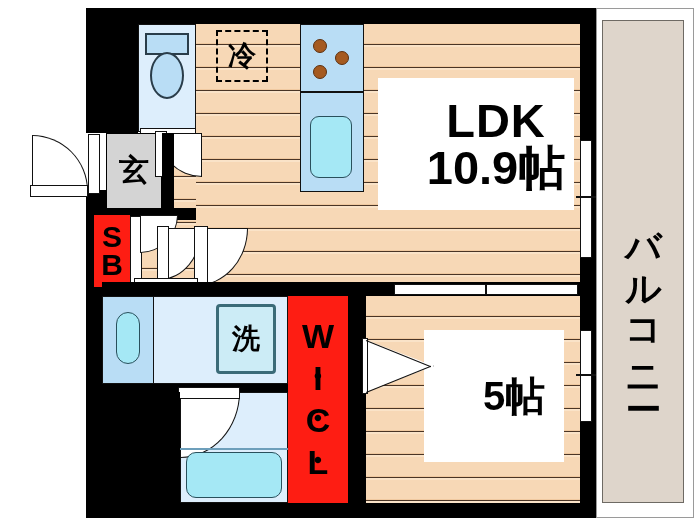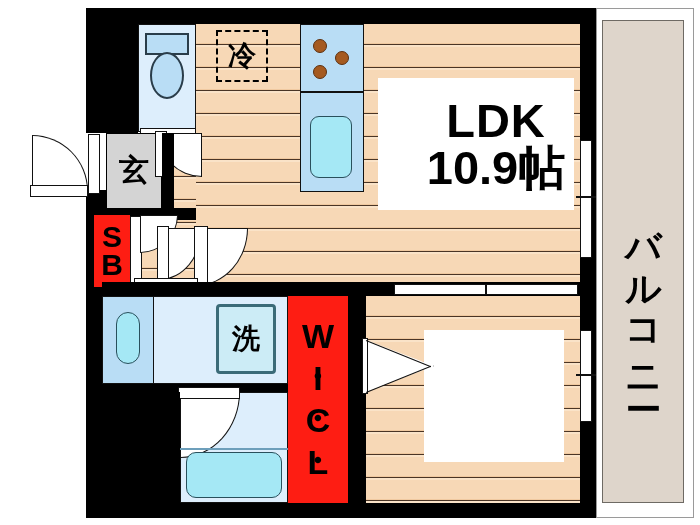--- a/index.html
+++ b/index.html
@@ -193,20 +193,21 @@
   <div class="abs slide-v" style="left:580px; top:196px; width:12px; height:62px;"></div>
   <div class="abs" style="left:576px; top:196px; width:20px; height:2px; background:#111;"></div>
 
   <div class="abs wall" style="left:102px; top:282px; width:478px; height:14px;"></div>
 
   <div class="abs slide-h" style="left:394px; top:284px; width:92px; height:11px;"></div>
   <div class="abs slide-h" style="left:486px; top:284px; width:92px; height:11px;"></div>
 
   <div class="abs planks" style="left:366px; top:296px; width:214px; height:207px;"></div>
   <div class="abs room-label small lbl" style="left:424px; top:330px; width:140px; height:132px;">
+    <span class="sz">5帖</span>
   </div>
 
   <div class="abs slide-v" style="left:580px; top:330px; width:12px; height:48px;"></div>
   <div class="abs slide-v" style="left:580px; top:374px; width:12px; height:48px;"></div>
   <div class="abs" style="left:576px; top:374px; width:20px; height:2px; background:#111;"></div>
 
   <div class="abs redbox" style="left:288px; top:296px; width:60px; height:207px;">
     <div class="wicl-text">W・I・C・L</div>
   </div>
 

